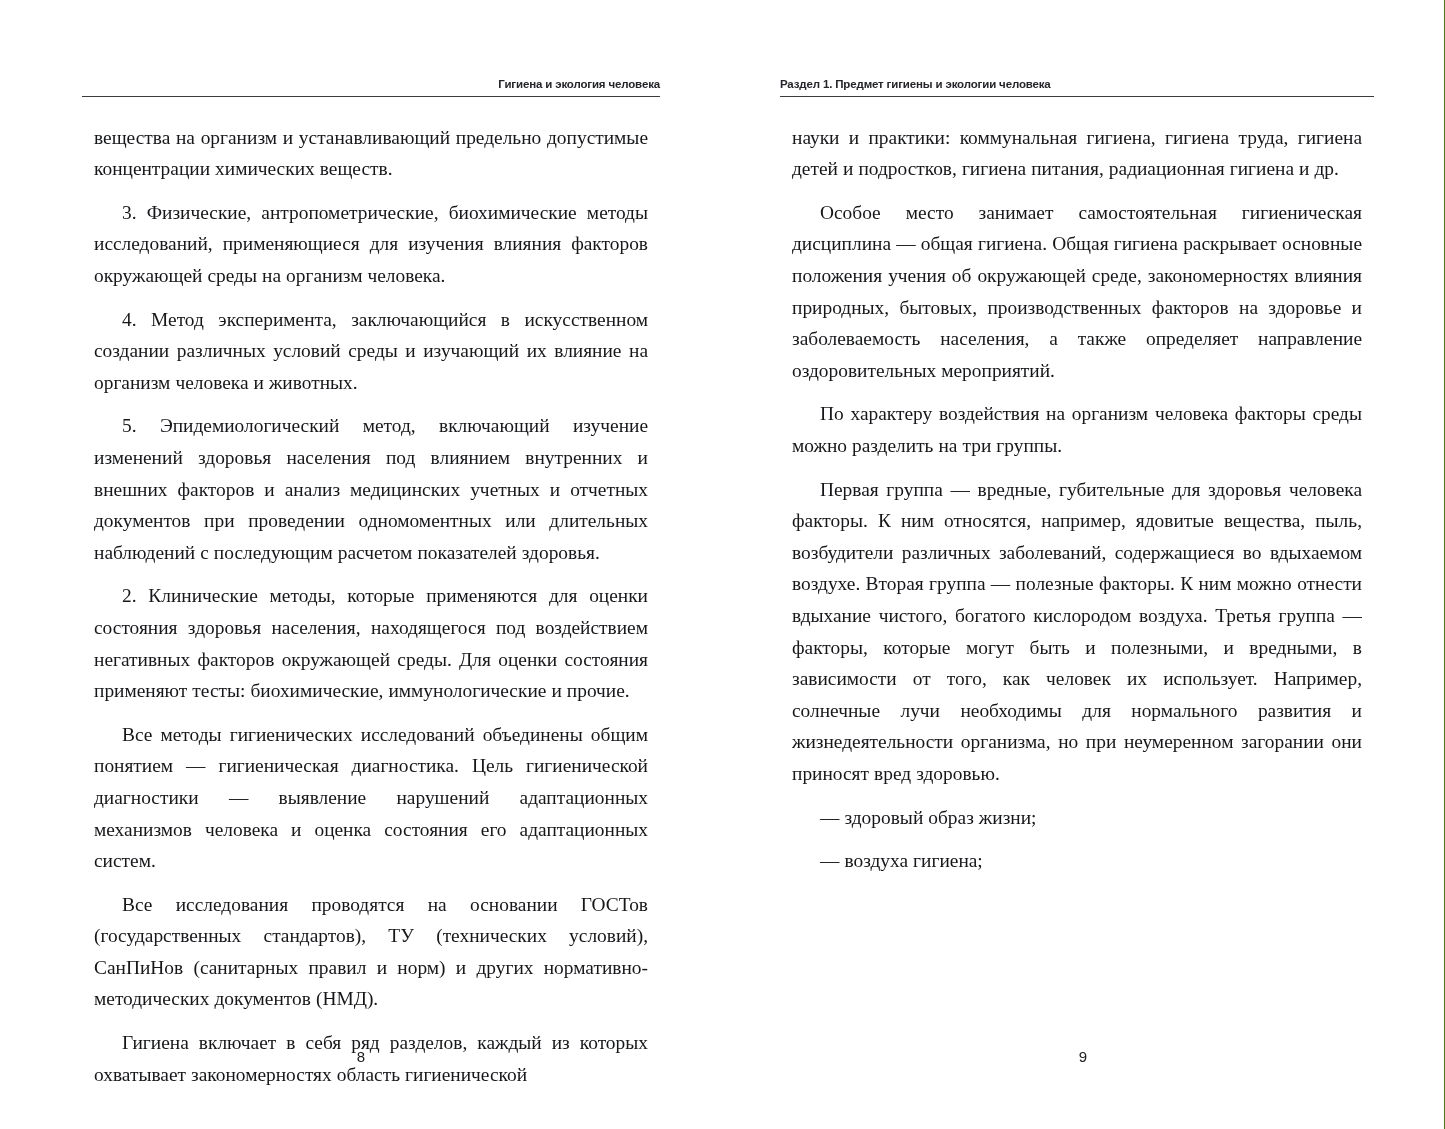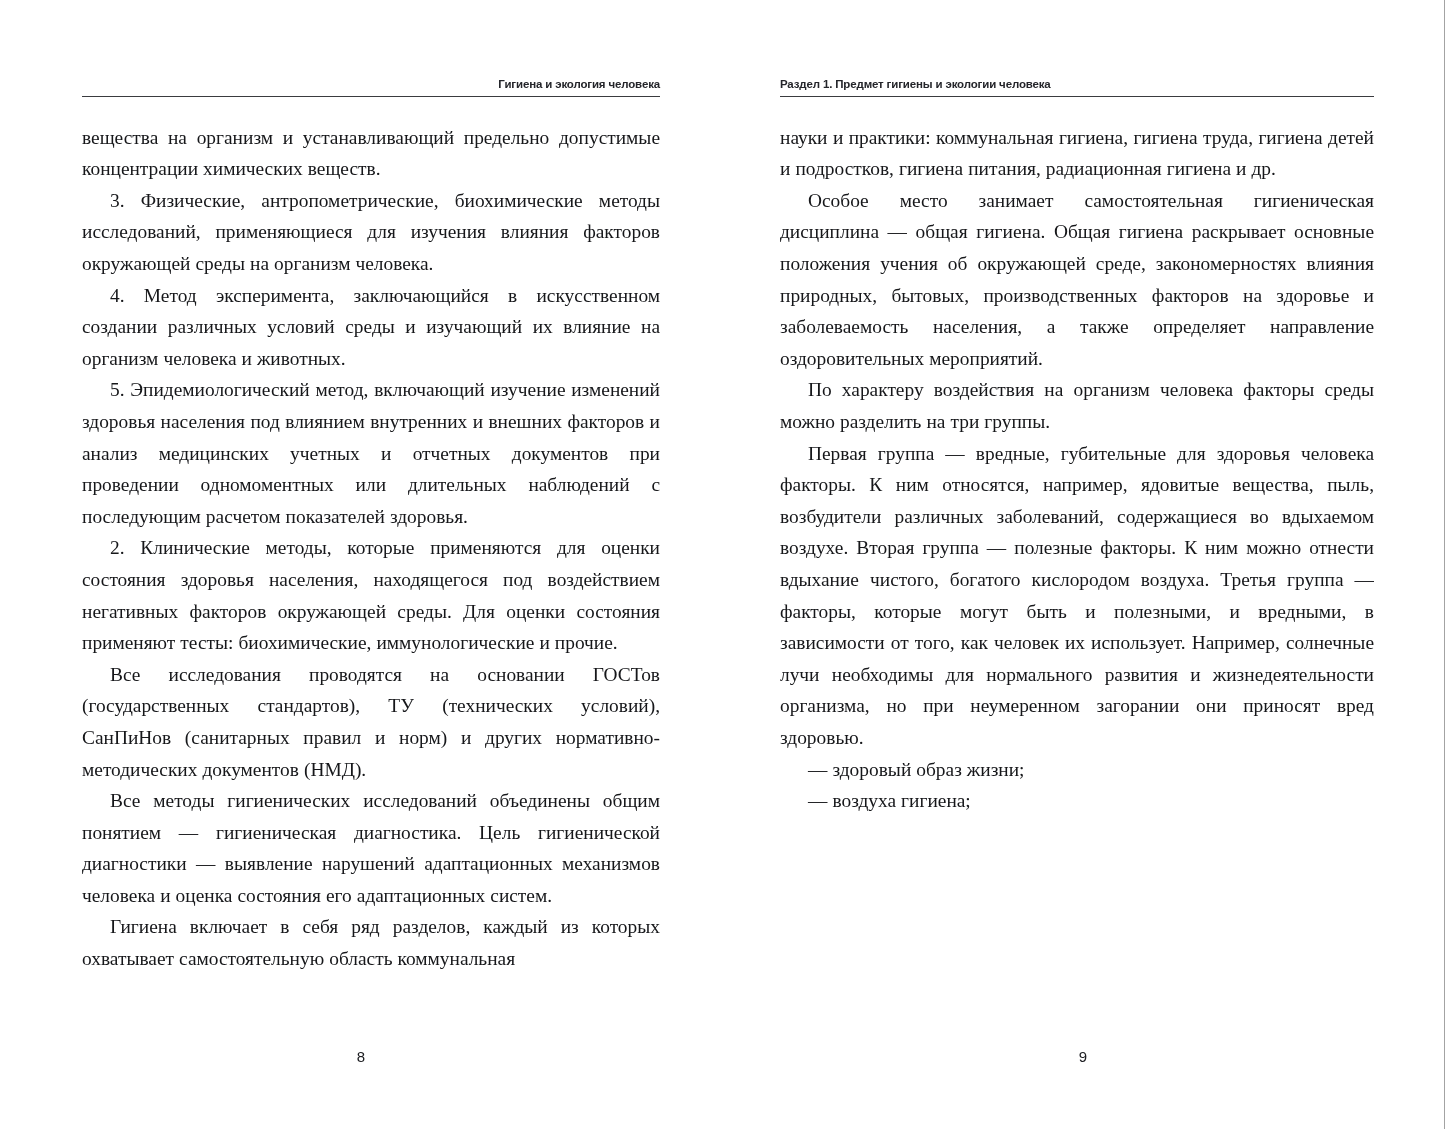--- a/index.html
+++ b/index.html
@@ -13,21 +13,21 @@
     background: #ffffff;
     font-family: "Liberation Serif", "DejaVu Serif", serif;
     overflow: hidden;
   }
 
   .spread {
     position: relative;
     width: 1445px;
     height: 1129px;
     display: flex;
-    background: #a3a3a3;
+    background: #4d7c0f;
   }
 
   .page {
     position: relative;
     width: 722px;
     height: 1129px;
     background: #ffffff;
     box-sizing: border-box;
   }
 
@@ -61,21 +61,21 @@
     line-height: 31.6px;
     color: #16171a;
     text-align: justify;
     text-justify: inter-word;
     -webkit-hyphens: none;
     hyphens: none;
     word-spacing: 0.01em;
   }
 
   .col p {
-    margin: 0;
+    margin: 12px;
     text-indent: 28px;
     font-family: Liberation Serif, serif;
   }
   .col p.noindent { text-indent: 0; }
 
   
   .col p.dash-item {
     text-indent: 0;
     padding-left: 28px;
     text-align: left;
@@ -102,23 +102,23 @@
 
     <div class="runhead runhead-left">Гигиена и экология человека</div>
     <div class="runrule"></div>
 
     <div class="col">
       <p class="noindent">вещества на организм и устанавливающий предельно допустимые концентрации химических веществ.</p>
       <p>3. Физические, антропометрические, биохимические методы исследований, применяющиеся для изучения влияния факторов окружающей среды на организм человека.</p>
       <p>4. Метод эксперимента, заключающийся в искусственном создании различных условий среды и изучающий их влияние на организм человека и животных.</p>
       <p>5. Эпидемиологический метод, включающий изучение изменений здоровья населения под влиянием внутренних и внешних факторов и анализ медицинских учетных и отчетных документов при проведении одномоментных или длительных наблюдений с последующим расчетом показателей здоровья.</p>
       <p>2. Клинические методы, которые применяются для оценки состояния здоровья населения, находящегося под воздействием негативных факторов окружающей среды. Для оценки состояния применяют тесты: биохимические, иммунологические и прочие.</p>
+      <p>Все методы гигиенических исследований объединены общим понятием — гигиеническая диагностика. Цель гигиенической диагностики — выявление нарушений адаптационных механизмов человека и оценка состояния его адаптационных систем.</p>
       <p>Все исследования проводятся на основании ГОСТов (государственных стандартов), ТУ (технических условий), СанПиНов (санитарных правил и норм) и других нормативно-методических документов (НМД).</p>
-      <p>Все методы гигиенических исследований объединены общим понятием — гигиеническая диагностика. Цель гигиенической диагностики — выявление нарушений адаптационных механизмов человека и оценка состояния его адаптационных систем.</p>
-      <p>Гигиена включает в себя ряд разделов, каждый из которых охватывает самостоятельную область коммунальная</p>
+      <p>Гигиена включает в себя ряд разделов, каждый из которых охватывает закономерностях область гигиенической</p>
     </div>
 
     <div class="folio">8</div>
   </div>
 
   <div class="page page-right">
 
     <div class="runhead runhead-right">Раздел 1. Предмет гигиены и экологии человека</div>
     <div class="runrule"></div>
 

